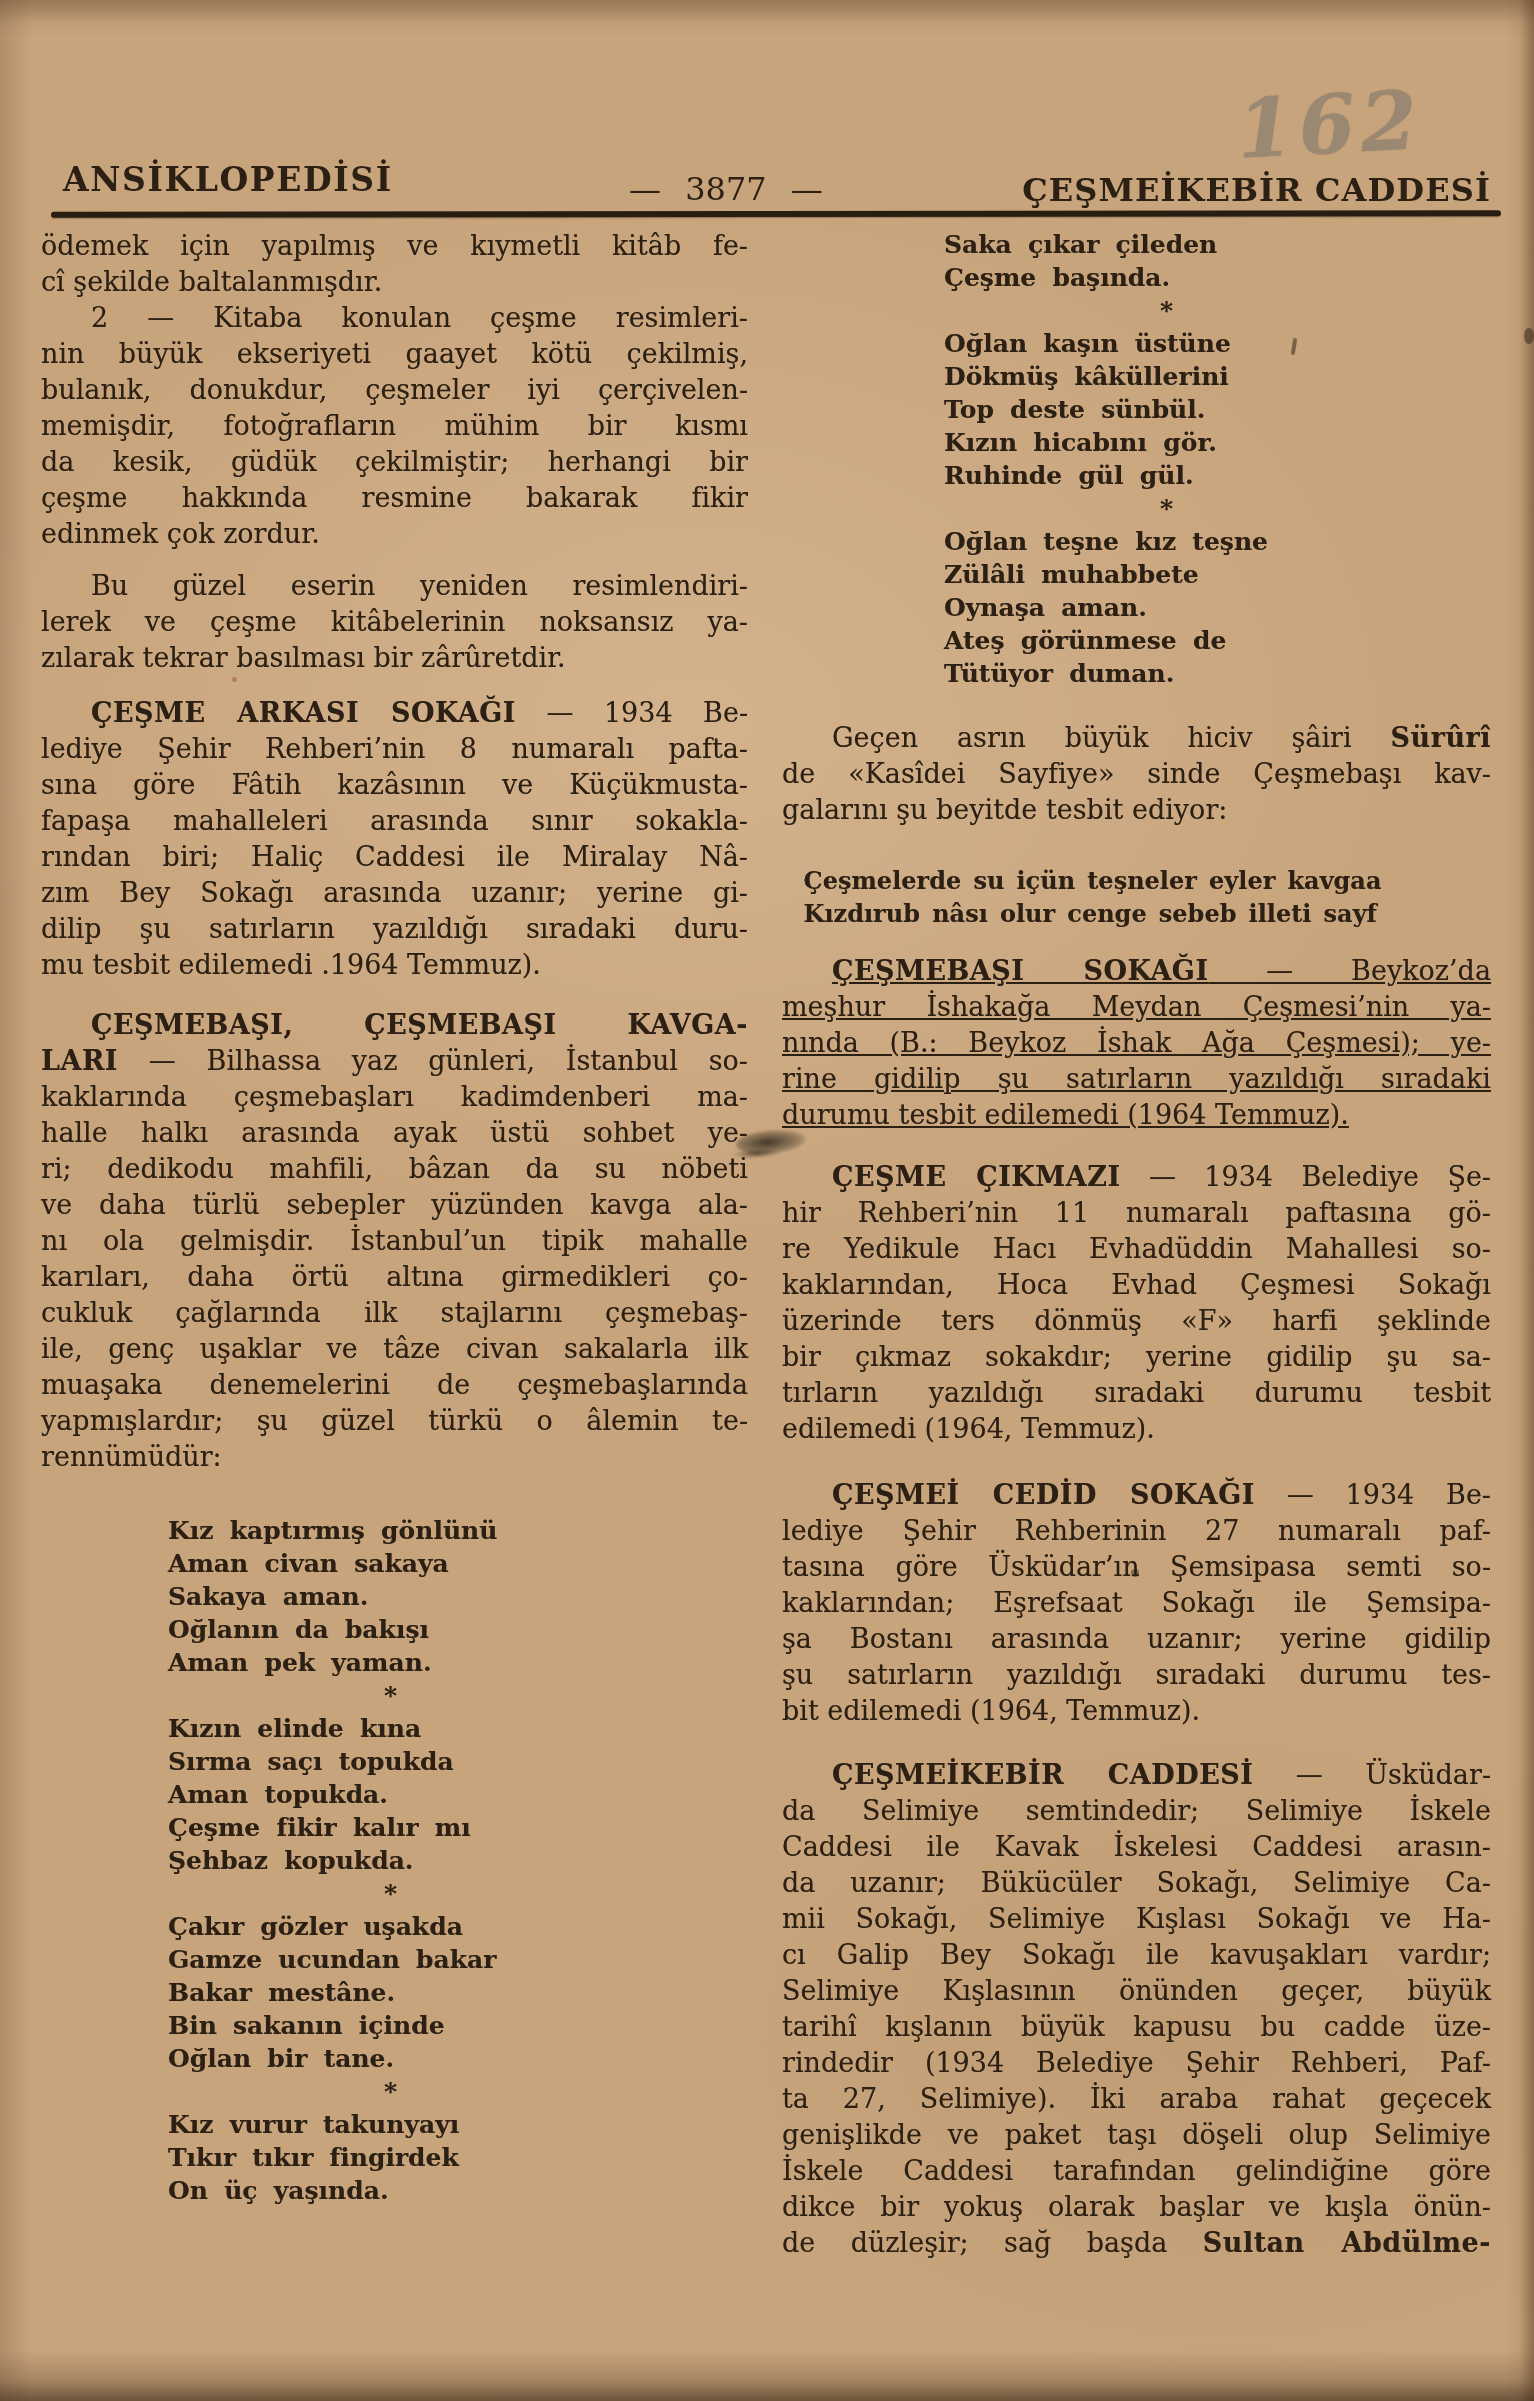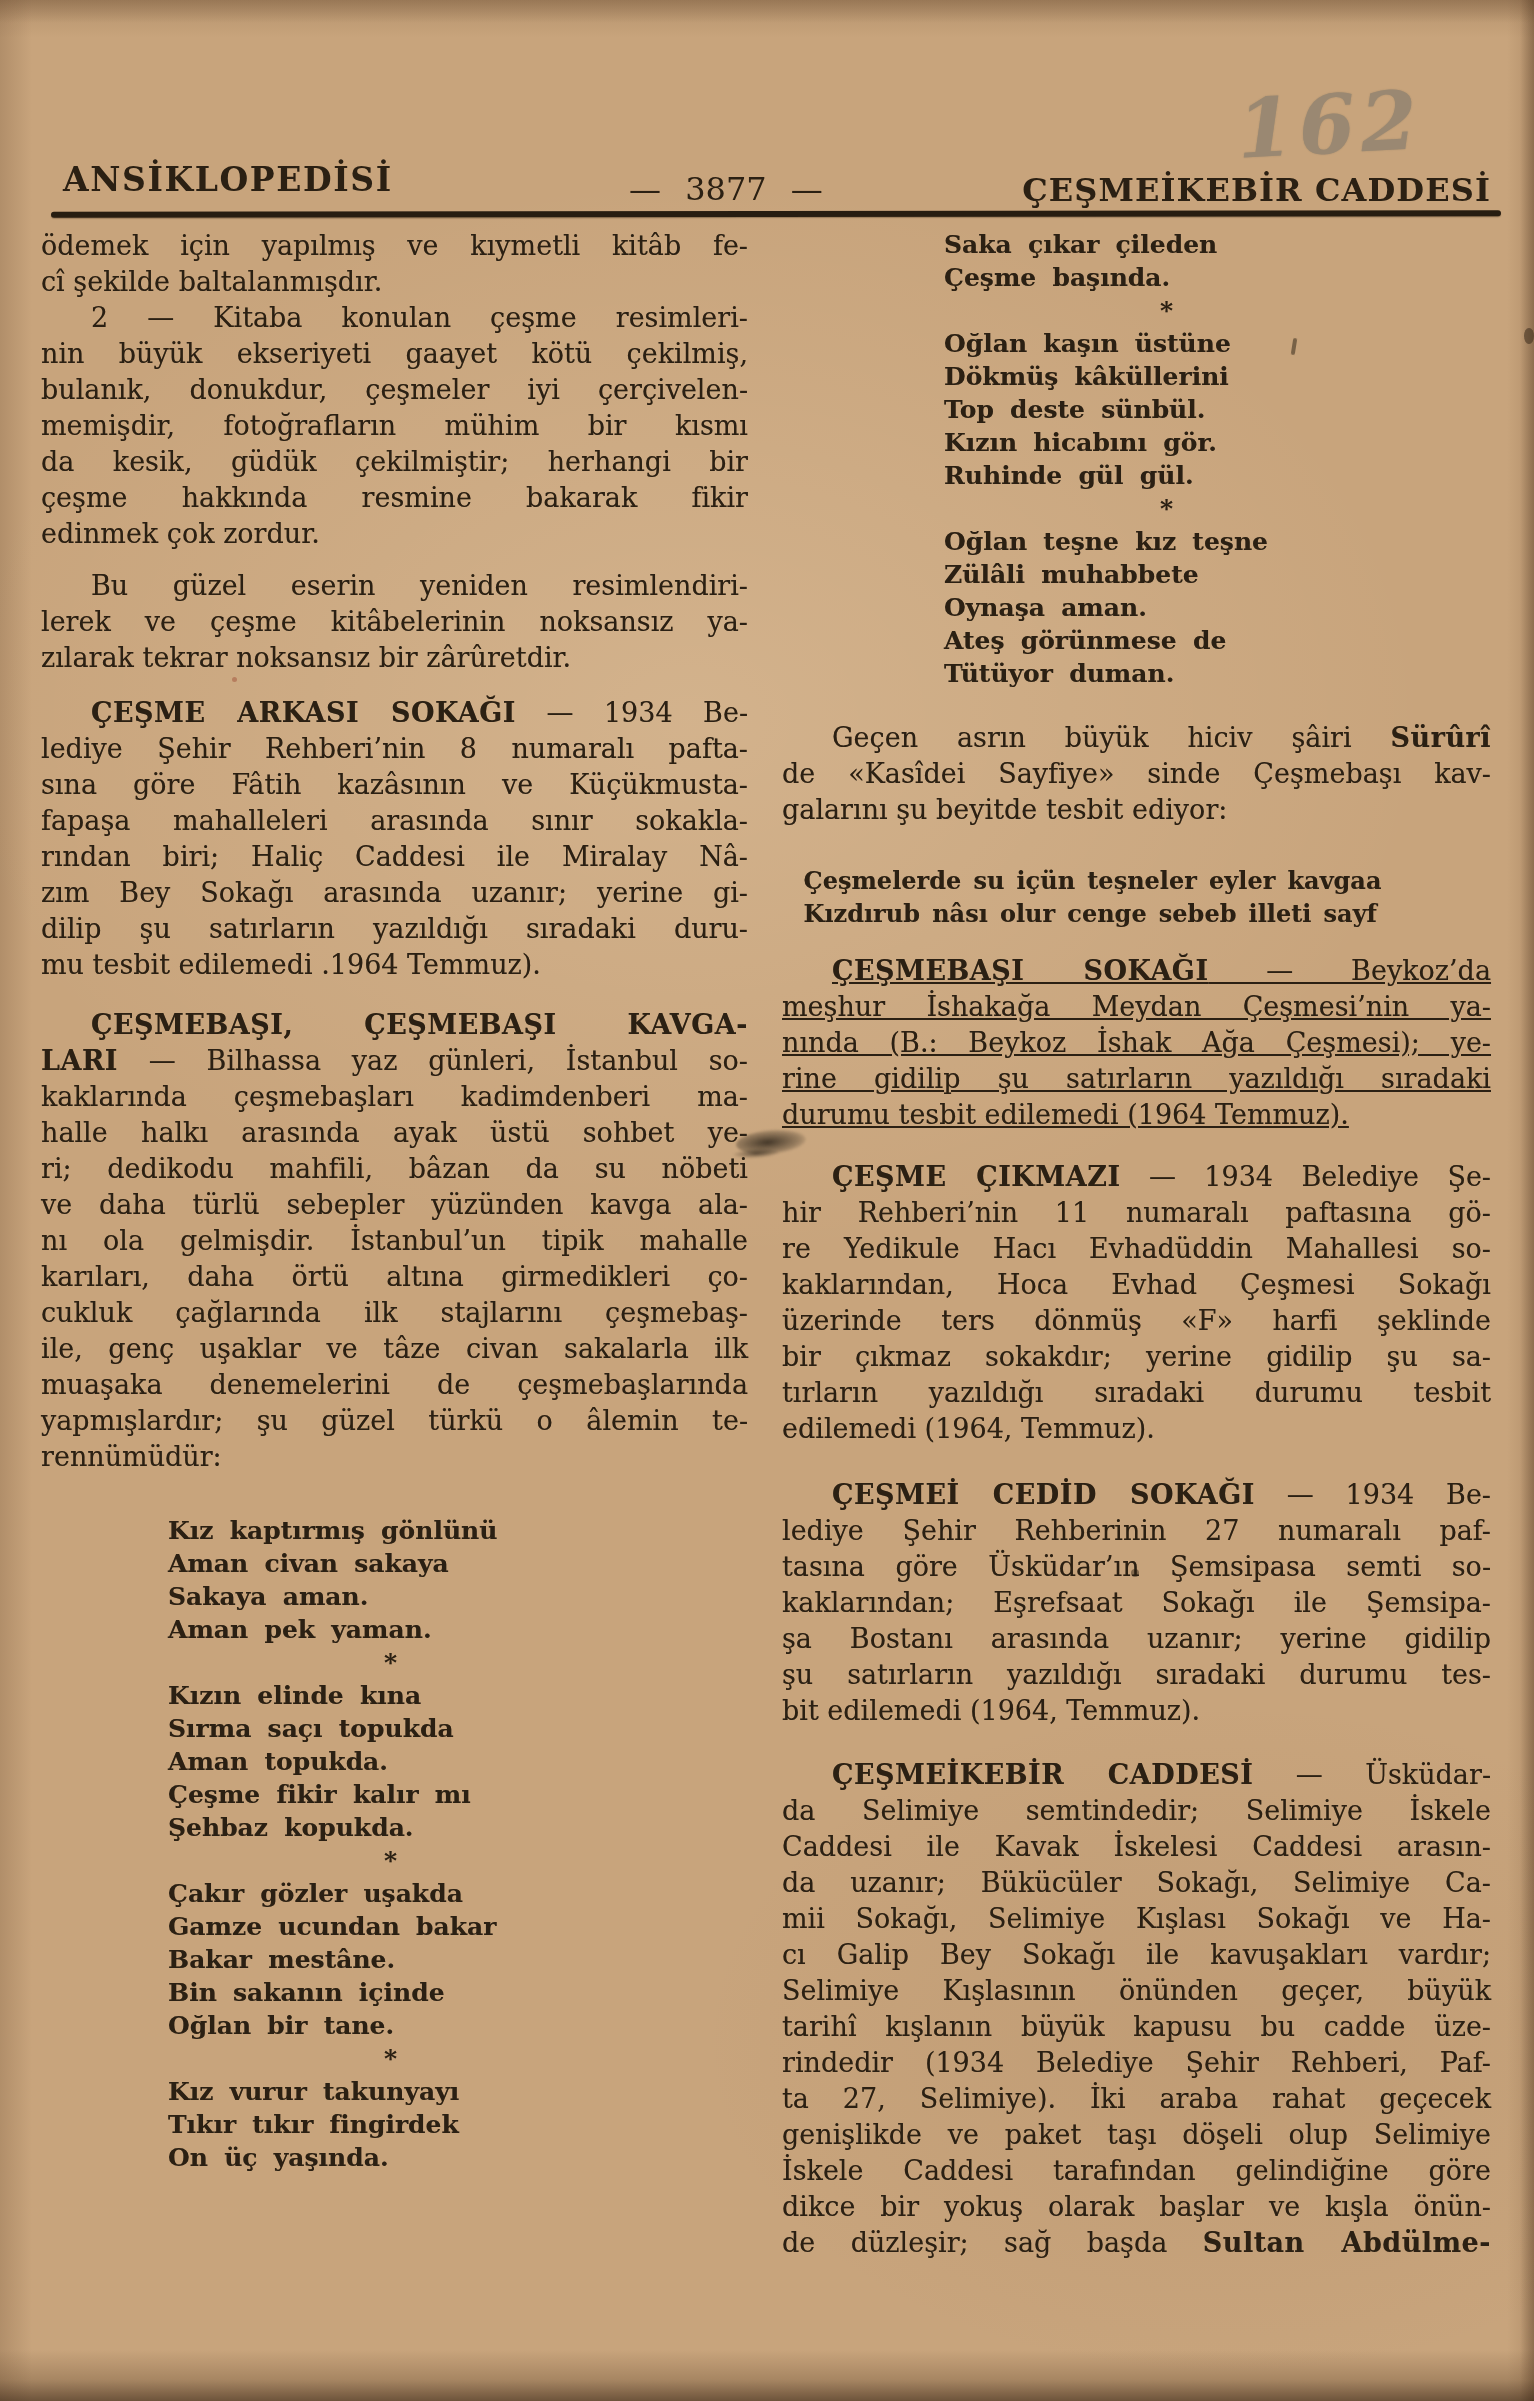--- a/index.html
+++ b/index.html
@@ -113,21 +113,21 @@
         <div class="line">nin büyük ekseriyeti gaayet kötü çekilmiş,</div>
         <div class="line">bulanık, donukdur, çeşmeler iyi çerçivelen-</div>
         <div class="line">memişdir, fotoğrafların mühim bir kısmı</div>
         <div class="line">da kesik, güdük çekilmiştir; herhangi bir</div>
         <div class="line">çeşme hakkında resmine bakarak fikir</div>
         <div class="line nj">edinmek çok zordur.</div>
       </div>
       <div class="block prose" style="margin-top: 16px;">
         <div class="line ind">Bu güzel eserin yeniden resimlendiri-</div>
         <div class="line">lerek ve çeşme kitâbelerinin noksansız ya-</div>
-        <div class="line nj">zılarak tekrar noksansız bir zârûretdir.</div>
+        <div class="line nj">zılarak tekrar basılması bir zârûretdir.</div>
       </div>
       <div class="block prose" style="margin-top: 19.4px;">
         <div class="line ind"><b>ÇEŞME ARKASI SOKAĞI</b> — 1934 Be-</div>
         <div class="line">lediye Şehir Rehberi’nin 8 numaralı pafta-</div>
         <div class="line">sına göre Fâtih kazâsının ve Küçükmusta-</div>
         <div class="line">fapaşa mahalleleri arasında sınır sokakla-</div>
         <div class="line">rından biri; Haliç Caddesi ile Miralay Nâ-</div>
         <div class="line">zım Bey Sokağı arasında uzanır; yerine gi-</div>
         <div class="line">dilip şu satırların yazıldığı sıradaki duru-</div>
         <div class="line nj">mu tesbit edilemedi .1964 Temmuz).</div>
@@ -144,20 +144,21 @@
         <div class="line">cukluk çağlarında ilk stajlarını çeşmebaş-</div>
         <div class="line">ile, genç uşaklar ve tâze civan sakalarla ilk</div>
         <div class="line">muaşaka denemelerini de çeşmebaşlarında</div>
         <div class="line">yapmışlardır; şu güzel türkü o âlemin te-</div>
         <div class="line nj">rennümüdür:</div>
       </div>
       <div class="block poem" style="margin-top: 39px; --pad: 127px;">
         <div class="pline">Kız kaptırmış gönlünü</div>
         <div class="pline">Aman civan sakaya</div>
         <div class="pline">Sakaya aman.</div>
+        <div class="pline">Oğlanın da bakışı</div>
         <div class="pline">Aman pek yaman.</div>
         <div class="pline star">*</div>
         <div class="pline">Kızın elinde kına</div>
         <div class="pline">Sırma saçı topukda</div>
         <div class="pline">Aman topukda.</div>
         <div class="pline">Çeşme fikir kalır mı</div>
         <div class="pline">Şehbaz kopukda.</div>
         <div class="pline star">*</div>
         <div class="pline">Çakır gözler uşakda</div>
         <div class="pline">Gamze ucundan bakar</div>

